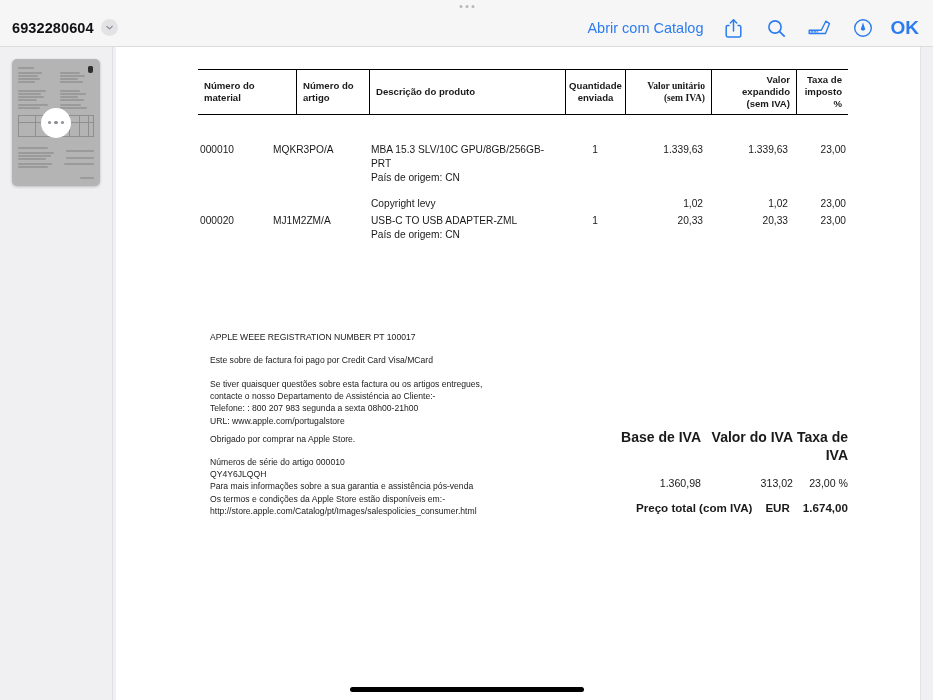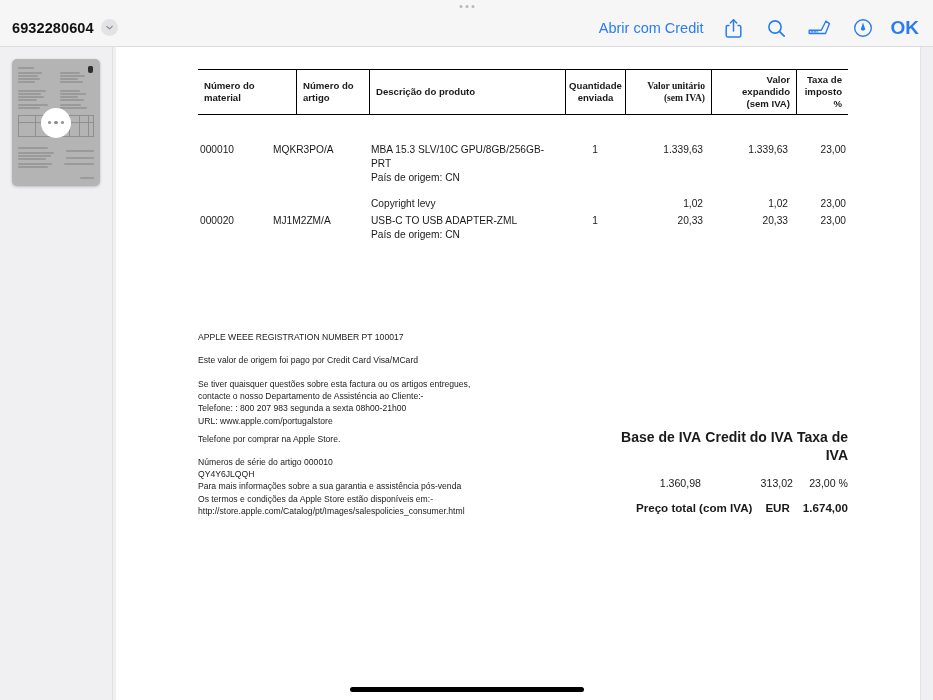--- a/index.html
+++ b/index.html
@@ -253,21 +253,21 @@
   .r3 { width: 196px; text-align: left; }
   .r4 { width: 60px; text-align: center; }
   .r5 { width: 86px; text-align: right; padding-right: 8px; }
   .r6 { width: 85px; text-align: right; padding-right: 8px; }
   .r7 { width: 52px; text-align: right; padding-right: 2px; }
   .subline { font-size: 10.2px; }
 
   
   .legal {
     position: absolute;
-    left: 82px;
+    left: 94px;
     font-size: 8.6px;
     line-height: 1.42;
     color: #1a1a1a;
     white-space: pre-line;
   }
   .l-weee   { top: 284px; }
   .l-paid   { top: 307px; }
   .l-quest  { top: 331px; }
   .l-thanks { top: 386px; }
   .l-serial { top: 409px; }
@@ -341,21 +341,21 @@
       <span class="doc-title">6932280604</span>
       <span class="title-chevron">
         <svg width="9" height="9" viewBox="0 0 10 10" aria-hidden="true">
           <path d="M2 3.8 L5 6.6 L8 3.8" fill="none" stroke="#86868b" stroke-width="1.3" stroke-linecap="round" stroke-linejoin="round"></path>
         </svg>
       </span>
     </div>
 
     <div class="toolbar-right">
 
-      <span class="tb-link">Abrir com Credit</span>
+      <span class="tb-link">Abrir com Catalog</span>
 
       <span class="tb-btn">
         <svg width="17" height="21" viewBox="0 0 17 21" aria-hidden="true">
           <path d="M8.5 2 L8.5 13" fill="none" stroke="#2b7cf0" stroke-width="1.5" stroke-linecap="round"></path>
           <path d="M5.3 5 L8.5 1.8 L11.7 5" fill="none" stroke="#2b7cf0" stroke-width="1.5" stroke-linecap="round" stroke-linejoin="round"></path>
           <path d="M4 7.6 H2.6 A1.4 1.4 0 0 0 1.2 9 V17.6 A1.4 1.4 0 0 0 2.6 19 H14.4 A1.4 1.4 0 0 0 15.8 17.6 V9 A1.4 1.4 0 0 0 14.4 7.6 H13" fill="none" stroke="#2b7cf0" stroke-width="1.5" stroke-linecap="round"></path>
         </svg>
       </span>
 
       <span class="tb-btn">
@@ -522,35 +522,35 @@
             </div>
             <div class="cell r4">1</div>
             <div class="cell r5">20,33</div>
             <div class="cell r6">20,33</div>
             <div class="cell r7">23,00</div>
           </div>
 
         </div>
 
         <div class="legal l-weee">APPLE WEEE REGISTRATION NUMBER PT 100017</div>
-        <div class="legal l-paid">Este valor de origem foi pago por Credit Card Visa/MCard</div>
+        <div class="legal l-paid">Este sobre de factura foi pago por Credit Card Visa/MCard</div>
         <div class="legal l-quest">Se tiver quaisquer questões sobre esta factura ou os artigos entregues,
 contacte o nosso Departamento de Assisténcia ao Cliente:-
 Telefone: : 800 207 983 segunda a sexta 08h00-21h00
 URL: www.apple.com/portugalstore</div>
-        <div class="legal l-thanks">Telefone por comprar na Apple Store.</div>
+        <div class="legal l-thanks">Obrigado por comprar na Apple Store.</div>
         <div class="legal l-serial">Números de série do artigo 000010
 QY4Y6JLQQH
  Para mais informações sobre a sua garantia e assistência pós-venda
  Os termos e condições da Apple Store estão disponíveis em:-
  http://store.apple.com/Catalog/pt/Images/salespolicies_consumer.html</div>
 
         <div class="vat-head">
           <div class="vh1">Base de IVA</div>
-          <div class="vh2">Credit do IVA</div>
+          <div class="vh2">Valor do IVA</div>
           <div class="vh3">
             <span>Taxa de</span><br>
             <span>IVA</span>
           </div>
         </div>
 
         <div class="vat-vals">
           <div class="vv1">1.360,98</div>
           <div class="vv2">313,02</div>
           <div class="vv3">23,00 %</div>

